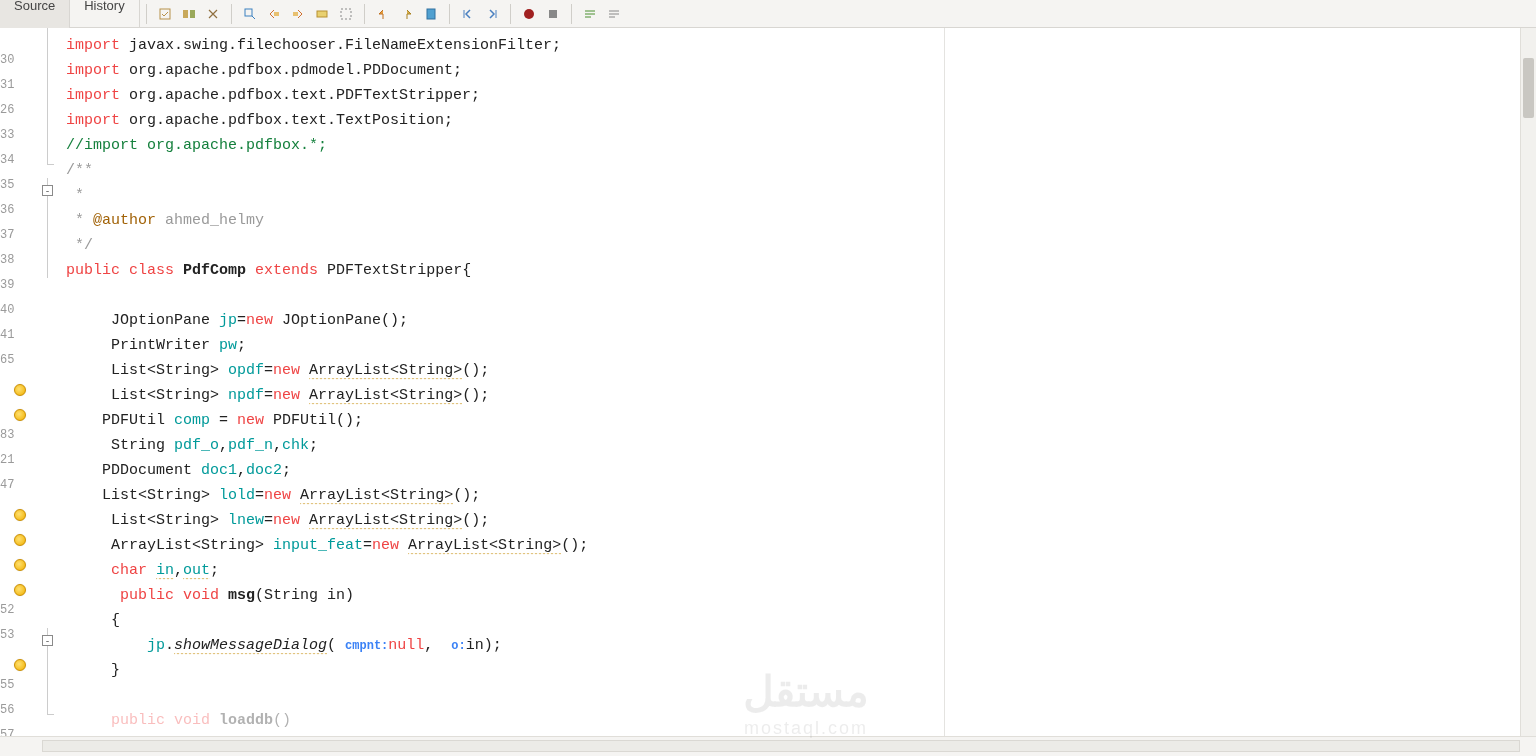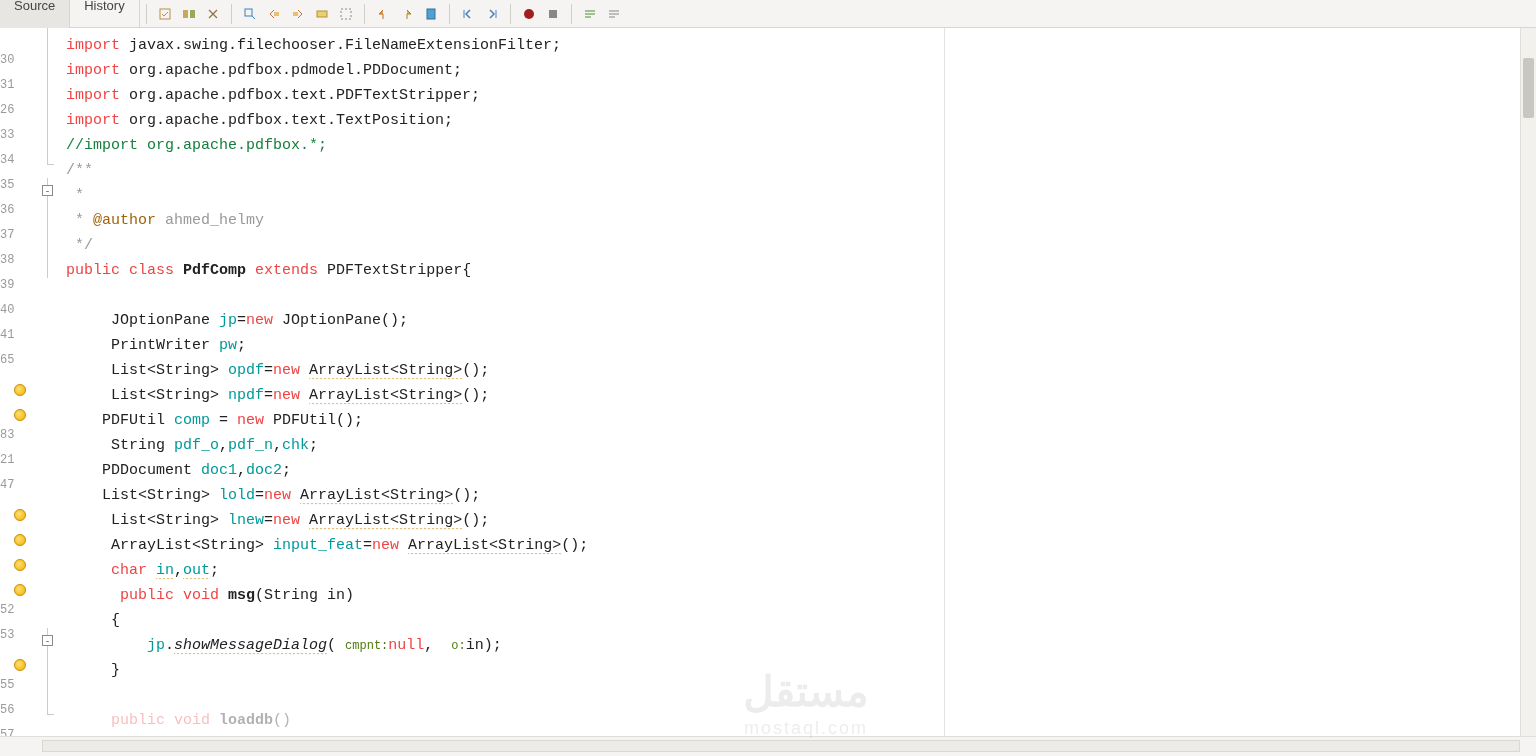--- a/index.html
+++ b/index.html
@@ -144,21 +144,21 @@
 .bold { font-weight: bold; }
 .tag { color: #a16207; font-weight: normal; }
 .uwavy {
   background-image: linear-gradient(45deg, transparent 65%, #d8b25a 80%, transparent 95%),
                     linear-gradient(-45deg, transparent 65%, #d8b25a 80%, transparent 95%);
   background-size: 4px 2px;
   background-repeat: repeat-x;
   background-position: bottom left;
   padding-bottom: 1px;
 }
-.param { color: #4d7c0f; font-size: 12px; }
+.param { color: #3b82f6; font-size: 12px; font-weight: bold; }
 .it { font-style: italic; }
 .right-gray {
   position: absolute;
   right: 0;
   top: 0;
   bottom: 0;
   width: 592px;
   background: #fff;
   border-left: 1px solid #e4e3e0;
 }

